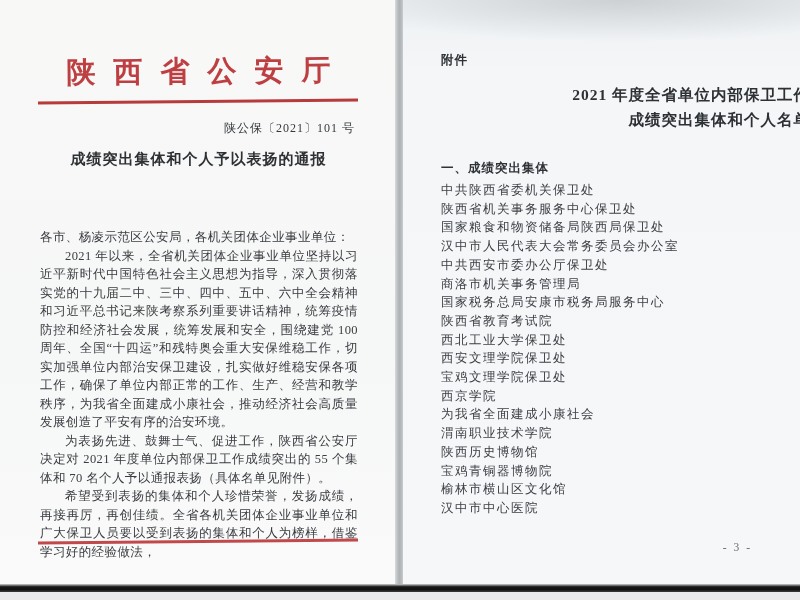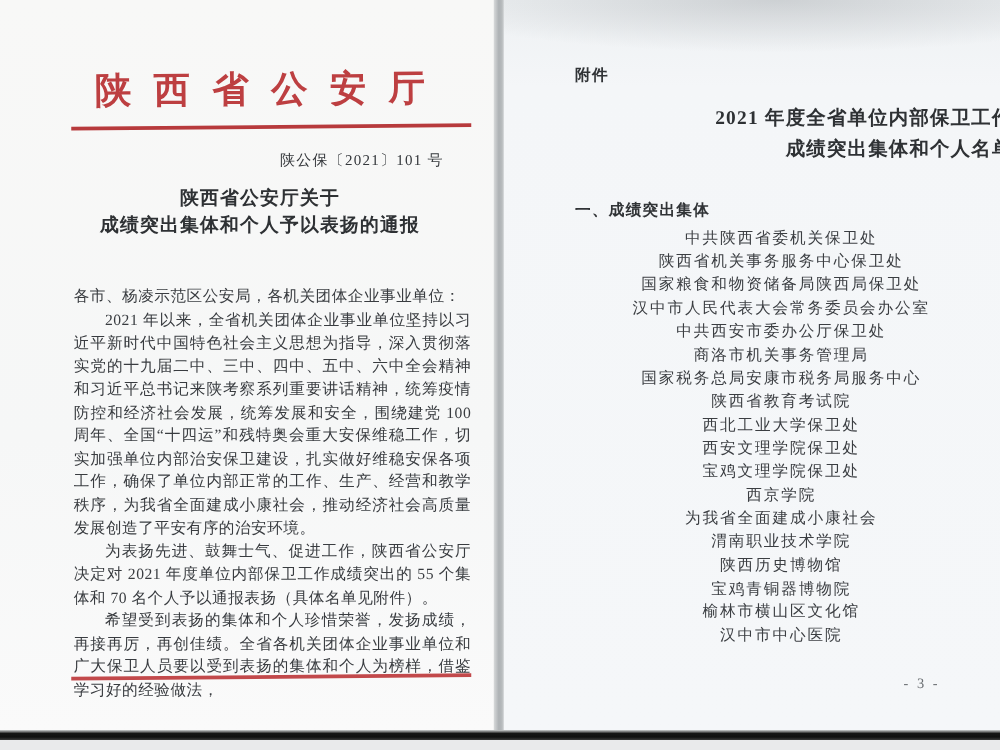--- a/index.html
+++ b/index.html
@@ -12,21 +12,21 @@
     position:absolute;top:0;height:585px;background:#f6f7f8;
     color:#3b3e42;
   }
   #left-page{left:0;width:397px;background:linear-gradient(180deg,#f8f8f7 0%,#f6f7f7 60%,#fafafa 100%);}
   #right-page{
     left:403px;width:397px;
     background:
       radial-gradient(ellipse 420px 60px at 55% 0%, rgba(120,125,130,.28), rgba(120,125,130,0) 70%),
       linear-gradient(180deg,#eef1f3 0%,#f4f6f8 12%,#f5f7f9 100%);
   }
-  .page-inner{position:absolute;left:0;top:0;right:0;bottom:0;margin-left:19px;}
+  .page-inner{position:absolute;left:0;top:0;right:0;bottom:0;}
 
   
   .agency-header{
     position:absolute;top:52px;left:0;width:100%;text-align:center;
     color:#bd3f41;font-size:29px;font-weight:bold;letter-spacing:18px;text-indent:18px;
     transform:rotate(-0.5deg);
   }
   .red-rule{
     position:absolute;left:38px;width:320px;height:3px;background:#b73a3c;
     transform:rotate(-0.5deg);
@@ -54,21 +54,21 @@
   }
   .list-title{
     position:absolute;top:82px;left:0;width:100%;text-align:right;
     font-weight:bold;font-size:15.5px;line-height:25px;color:#2e3134;letter-spacing:1px;padding-left:10px;
   }
   .section-heading{
     position:absolute;top:160px;left:38px;font-weight:bold;font-size:12.5px;color:#303336;letter-spacing:1px;
   }
   .collective-list{
     position:absolute;top:181px;left:38px;width:330px;
-    font-size:12.5px;line-height:18.7px;color:#3b3e42;letter-spacing:1.5px;text-align:center;
+    font-size:12.5px;line-height:18.7px;color:#3b3e42;letter-spacing:1.5px;
   }
   .collective-list .item{white-space:nowrap;}
   .collective-list .item.hl{
     display:inline-block;border-bottom:2px solid #dfa091;line-height:16.7px;
   }
   .page-number{
     position:absolute;top:541px;right:48px;font-size:11.5px;color:#6a6e72;letter-spacing:2px;
   }
 
   
@@ -86,21 +86,20 @@
 </style>
 </head>
 <body>
 
 <div class="page" id="left-page">
   <div class="page-inner">
     <div class="agency-header">陕西省公安厅</div>
     <div class="red-rule rule-top"></div>
     <div class="doc-number">陕公保〔2021〕101 号</div>
     <div class="doc-title">
-      <div>陕西省公安厅关于</div>
       <div>成绩突出集体和个人予以表扬的通报</div>
     </div>
     <div class="doc-body">
       <p class="salutation">各市、杨凌示范区公安局，各机关团体企业事业单位：</p>
       <p>2021 年以来，全省机关团体企业事业单位坚持以习近平新时代中国特色社会主义思想为指导，深入贯彻落实党的十九届二中、三中、四中、五中、六中全会精神和习近平总书记来陕考察系列重要讲话精神，统筹疫情防控和经济社会发展，统筹发展和安全，围绕建党 100 周年、全国“十四运”和残特奥会重大安保维稳工作，切实加强单位内部治安保卫建设，扎实做好维稳安保各项工作，确保了单位内部正常的工作、生产、经营和教学秩序，为我省全面建成小康社会，推动经济社会高质量发展创造了平安有序的治安环境。</p>
       <p>为表扬先进、鼓舞士气、促进工作，陕西省公安厅决定对 2021 年度单位内部保卫工作成绩突出的 55 个集体和 70 名个人予以通报表扬（具体名单见附件）。</p>
       <p>希望受到表扬的集体和个人珍惜荣誉，发扬成绩，再接再厉，再创佳绩。全省各机关团体企业事业单位和广大保卫人员要以受到表扬的集体和个人为榜样，借鉴学习好的经验做法，</p>
     </div>
     <div class="red-rule rule-bottom"></div>
   </div>

